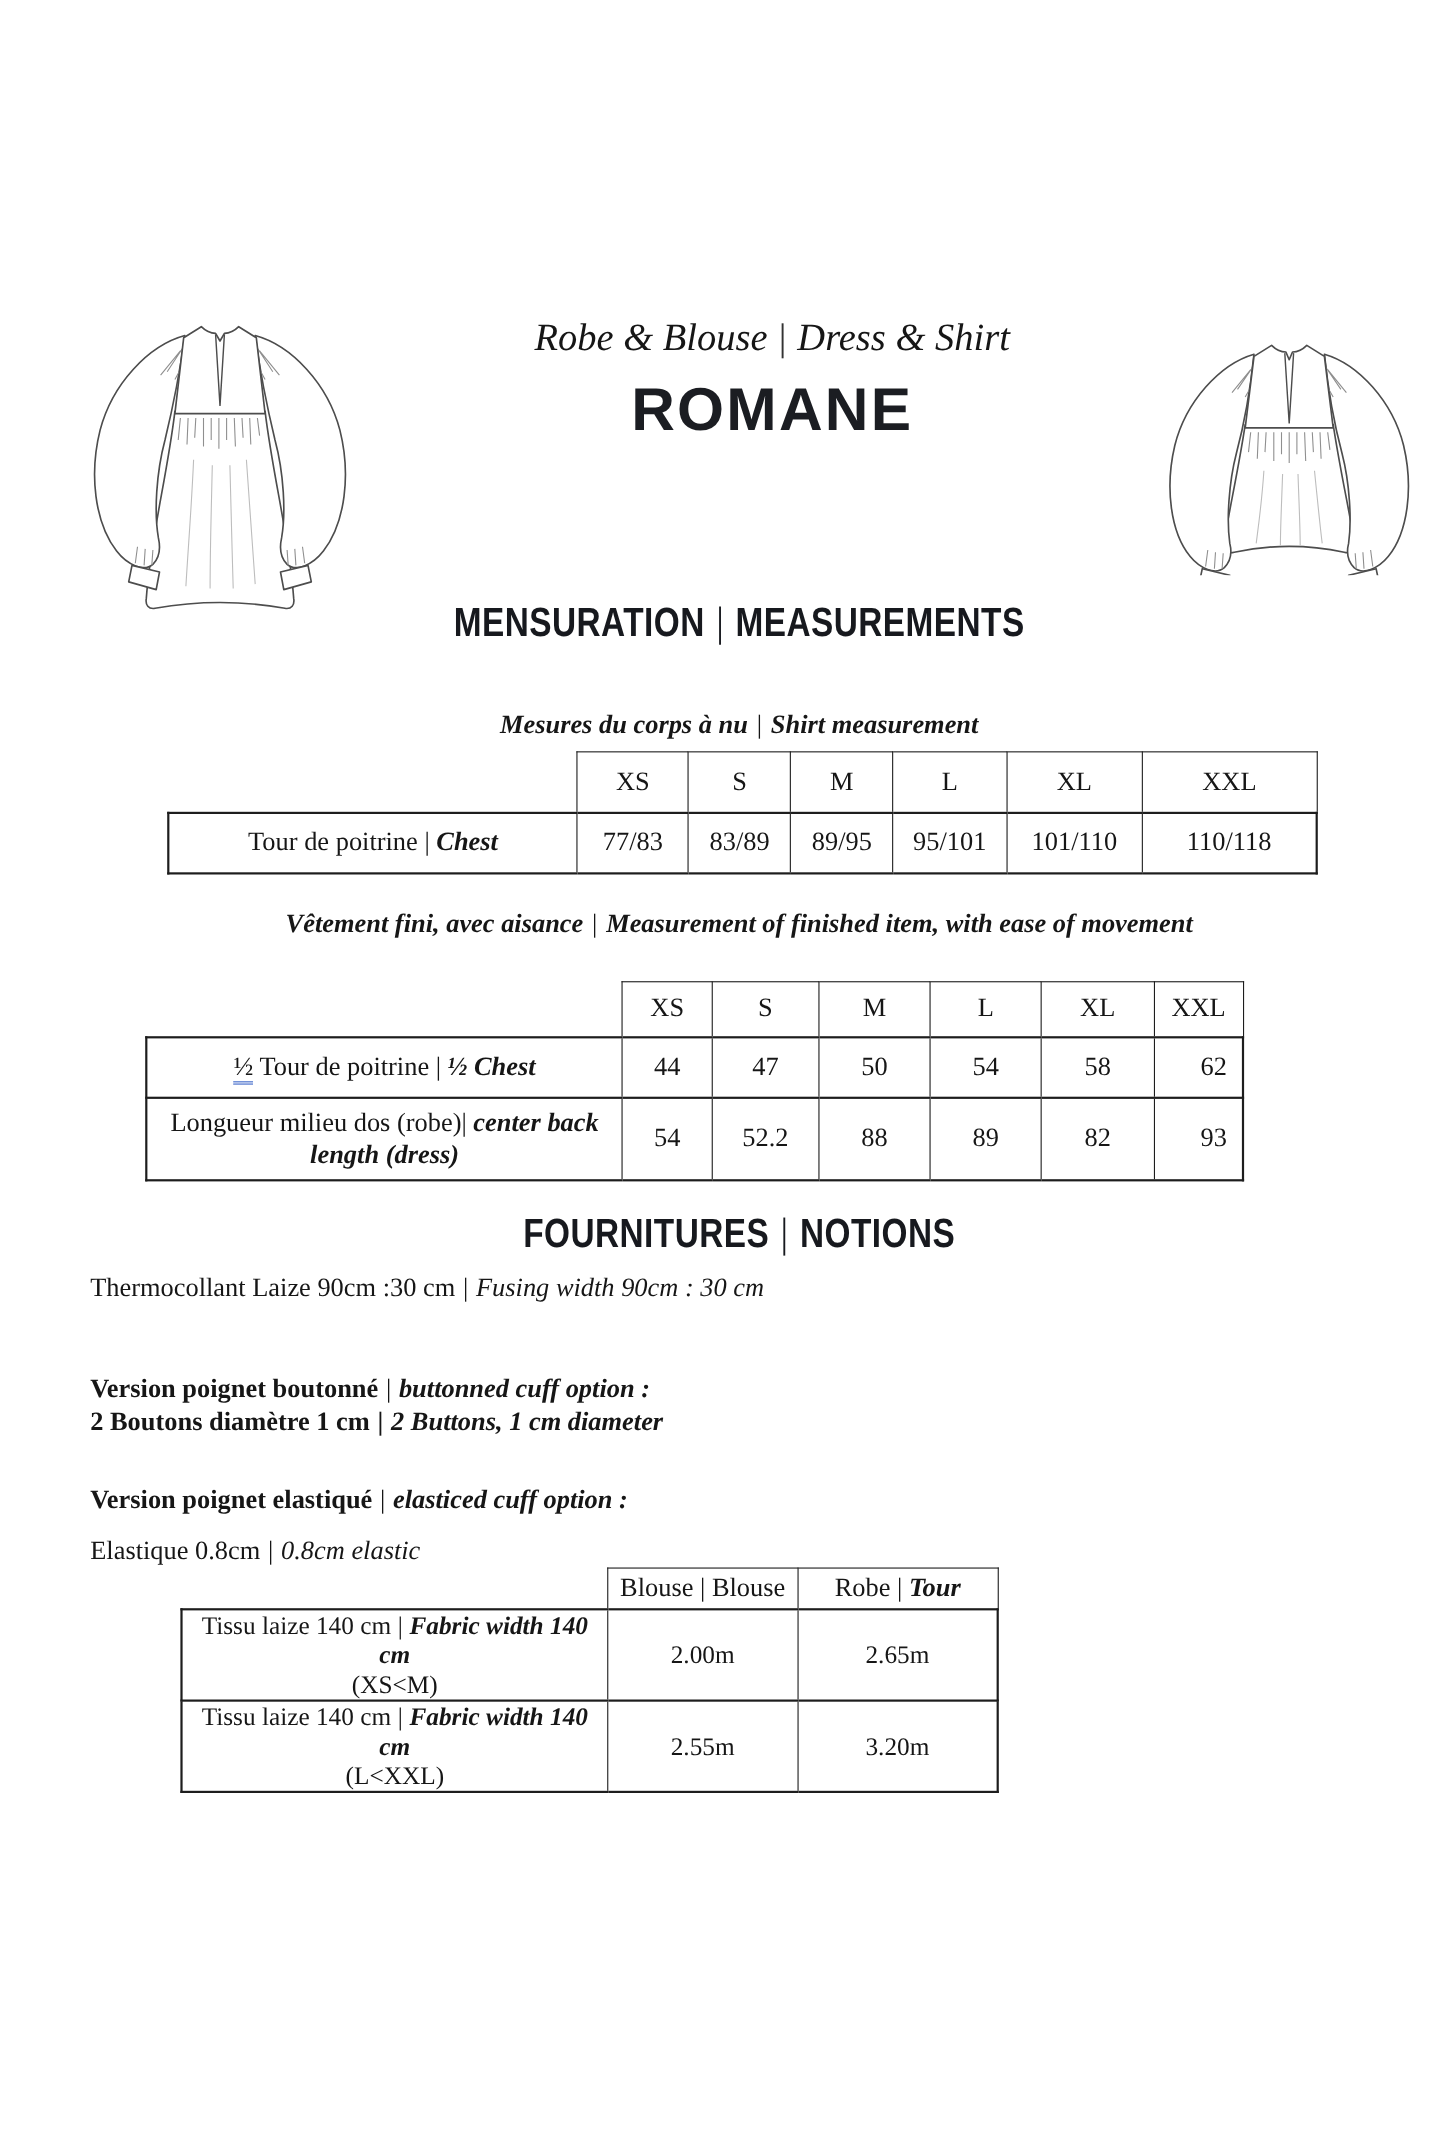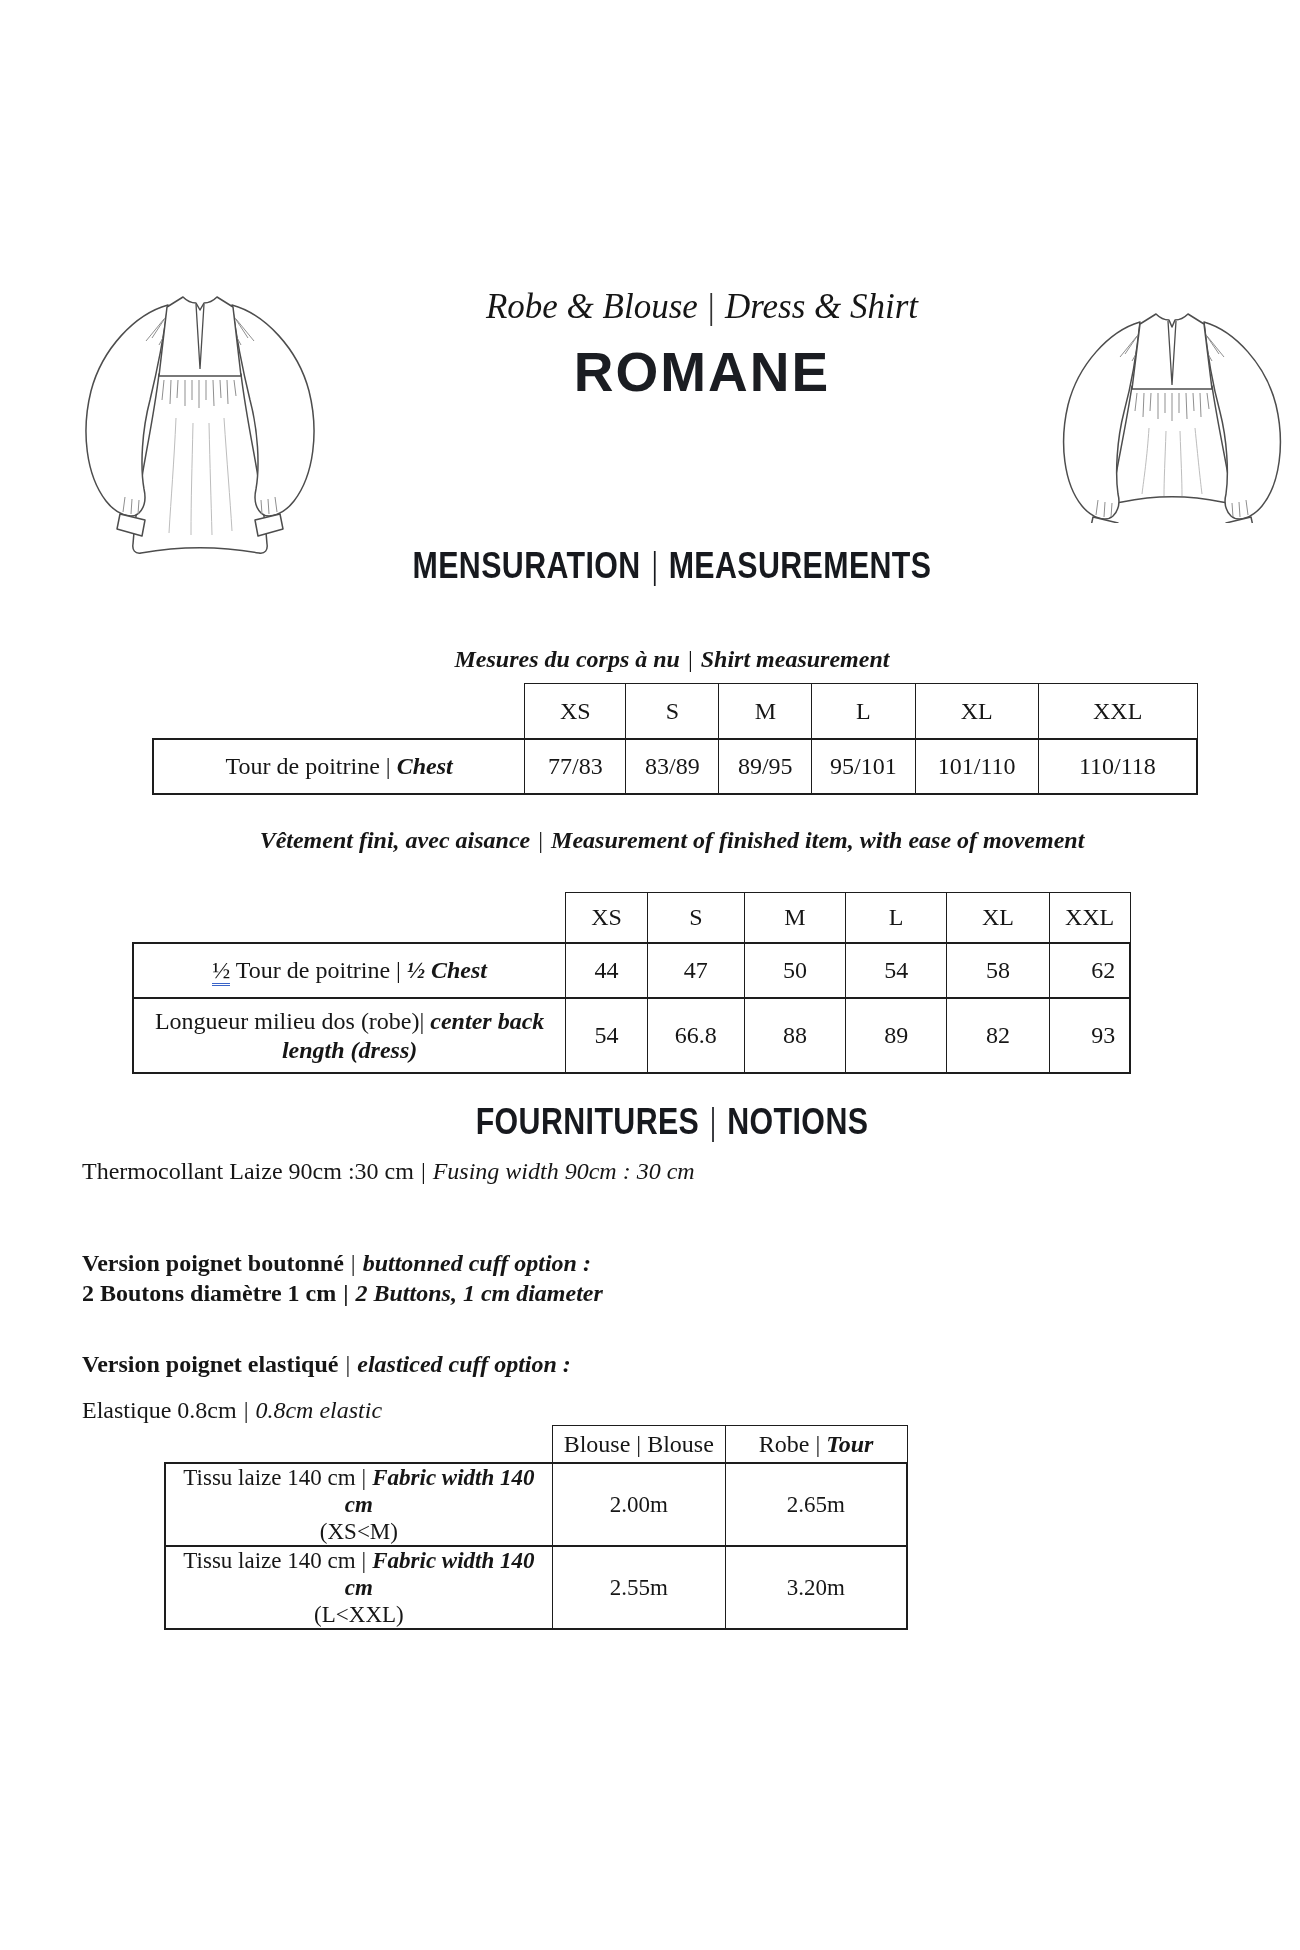--- a/index.html
+++ b/index.html
@@ -193,21 +193,21 @@
       <td>54</td>
       <td>58</td>
       <td>62</td>
     </tr>
     <tr class="d-row r2">
       <td>
         <span>Longueur milieu dos (robe)|</span>
         <span class="it">center back length (dress)</span>
       </td>
       <td>54</td>
-      <td>66.8</td>
+      <td>52.2</td>
       <td>88</td>
       <td>89</td>
       <td>82</td>
       <td>93</td>
     </tr>
   </tbody>
     </table>
 
   <div id="h-fournitures" class="section-heading">
     <span>FOURNITURES</span><span class="pipe">|</span><span>NOTIONS</span>

